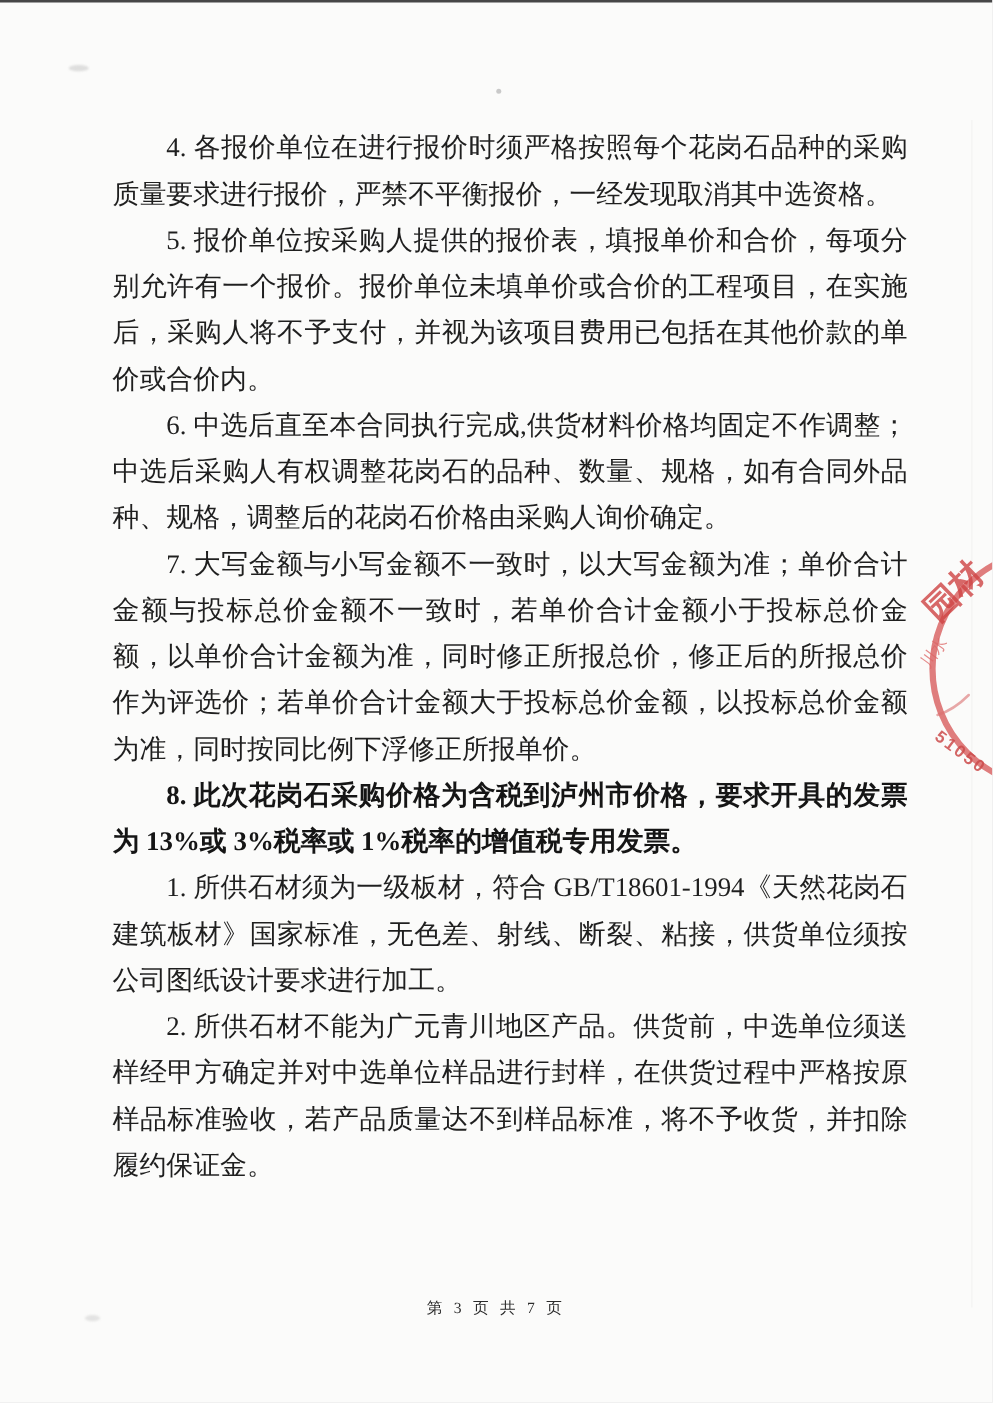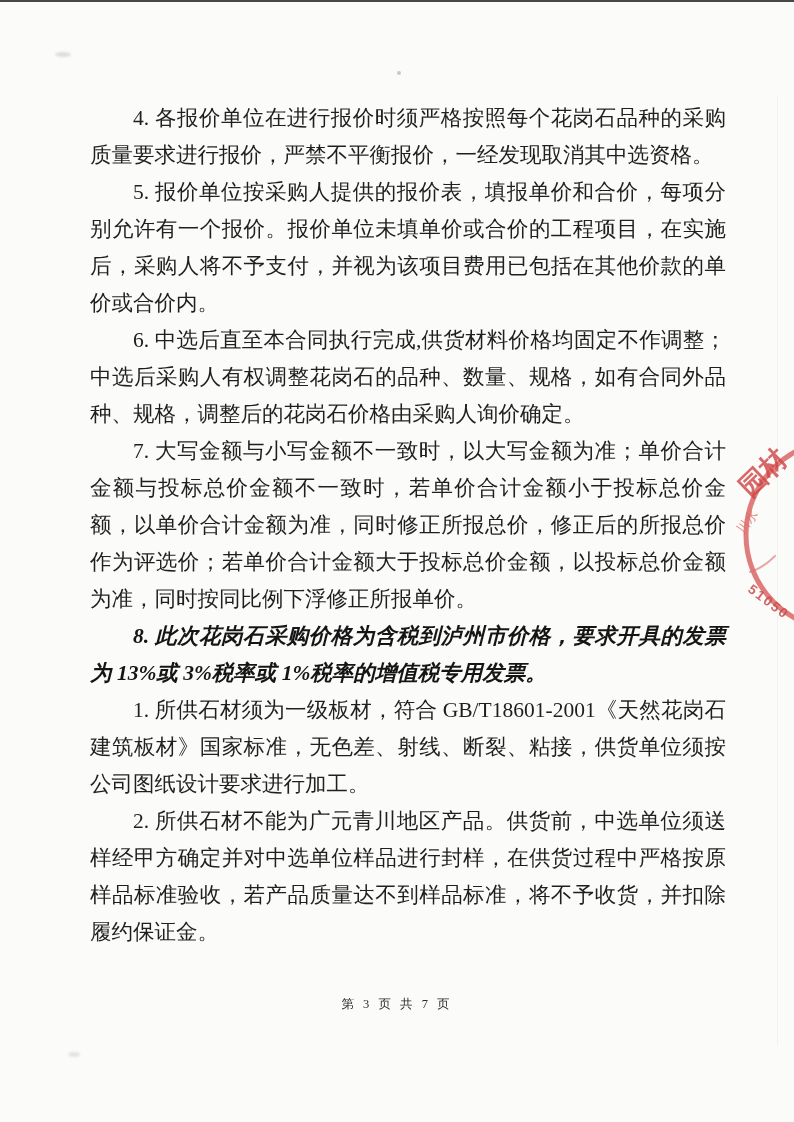--- a/index.html
+++ b/index.html
@@ -32,24 +32,24 @@
     font-size: 21.5px;
     line-height: 37px;
     color: #1f1f1f;
     text-align: justify;
   }
   .para {
     margin: 0;
     text-indent: 2em;
     word-break: break-all;
   }
-  .para.bold { font-weight: bold; color: #151515; font-style: italic; }
+  .para.bold { font-weight: bold; color: #151515; }
   .footer {
     position: absolute;
-    top: 996px;
+    top: 1038px;
     left: 0;
     width: 100%;
     text-align: center;
     font-size: 12.5px;
     letter-spacing: 3px;
     color: #2b2b2b;
     font-family: "Liberation Serif", serif;
   }
   .stamp-svg {
     position: absolute;
@@ -77,21 +77,21 @@
 
   <div class="scan-top-line"></div>
   <div class="scan-crease"></div>
 
   <div class="content">
     <p class="para">4. 各报价单位在进行报价时须严格按照每个花岗石品种的采购质量要求进行报价，严禁不平衡报价，一经发现取消其中选资格。</p>
     <p class="para">5. 报价单位按采购人提供的报价表，填报单价和合价，每项分别允许有一个报价。报价单位未填单价或合价的工程项目，在实施后，采购人将不予支付，并视为该项目费用已包括在其他价款的单价或合价内。</p>
     <p class="para">6. 中选后直至本合同执行完成,供货材料价格均固定不作调整；中选后采购人有权调整花岗石的品种、数量、规格，如有合同外品种、规格，调整后的花岗石价格由采购人询价确定。</p>
     <p class="para">7. 大写金额与小写金额不一致时，以大写金额为准；单价合计金额与投标总价金额不一致时，若单价合计金额小于投标总价金额，以单价合计金额为准，同时修正所报总价，修正后的所报总价作为评选价；若单价合计金额大于投标总价金额，以投标总价金额为准，同时按同比例下浮修正所报单价。</p>
     <p class="para bold">8. 此次花岗石采购价格为含税到泸州市价格，要求开具的发票为 13%或 3%税率或 1%税率的增值税专用发票。</p>
-    <p class="para">1. 所供石材须为一级板材，符合 GB/T18601-2001《天然花岗石建筑板材》国家标准，无色差、射线、断裂、粘接，供货单位须按公司图纸设计要求进行加工。</p>
+    <p class="para">1. 所供石材须为一级板材，符合 GB/T18601-1994《天然花岗石建筑板材》国家标准，无色差、射线、断裂、粘接，供货单位须按公司图纸设计要求进行加工。</p>
     <p class="para">2. 所供石材不能为广元青川地区产品。供货前，中选单位须送样经甲方确定并对中选单位样品进行封样，在供货过程中严格按原样品标准验收，若产品质量达不到样品标准，将不予收货，并扣除履约保证金。</p>
   </div>
 
   <svg class="stamp-svg" width="64" height="200" viewBox="0 0 64 200" xmlns="http://www.w3.org/2000/svg">
     <circle class="seal-ring" cx="111" cy="95" r="95"></circle>
     <text class="seal-big" x="20" y="58" font-size="27" transform="rotate(-44 20 58)">园材</text>
     <text class="seal-small" x="13" y="95" font-size="13" transform="rotate(-54 13 95)">川水</text>
     <path class="seal-stroke" d="M 20 132 q 13 -4 25 -16"></path>
     <text class="seal-digits" x="17" y="151" font-size="13.5" transform="rotate(37 17 151)">51050</text>
   </svg>

